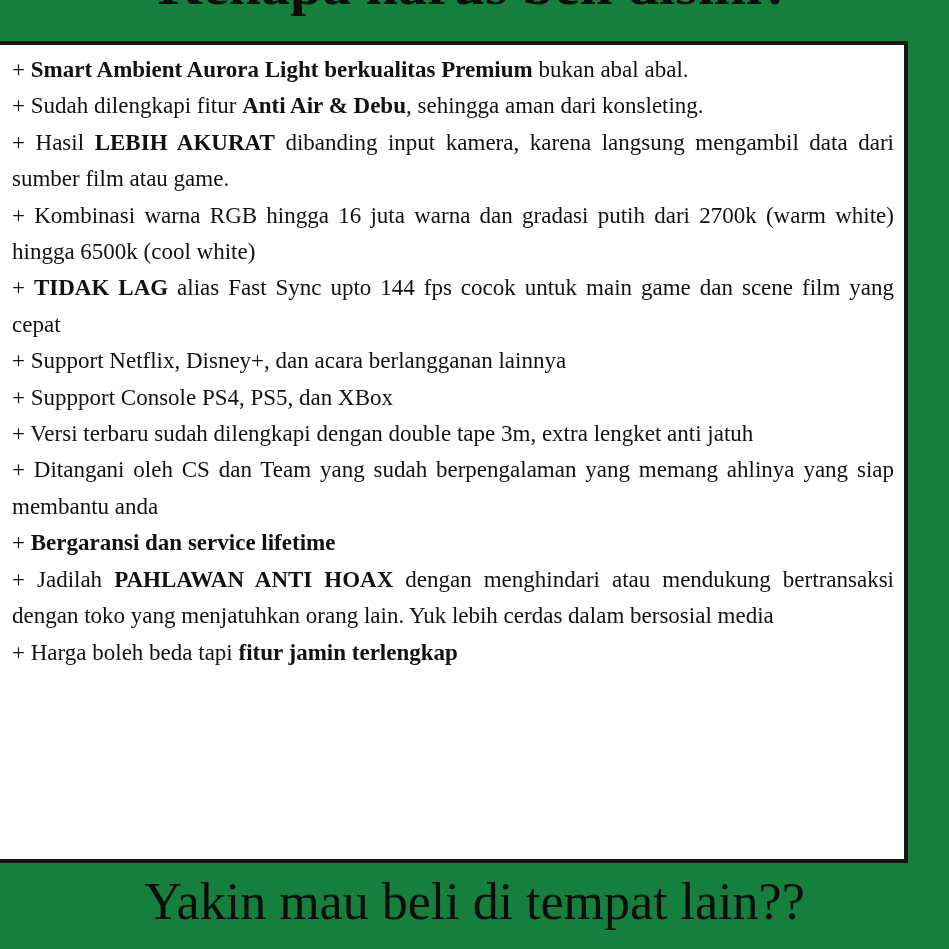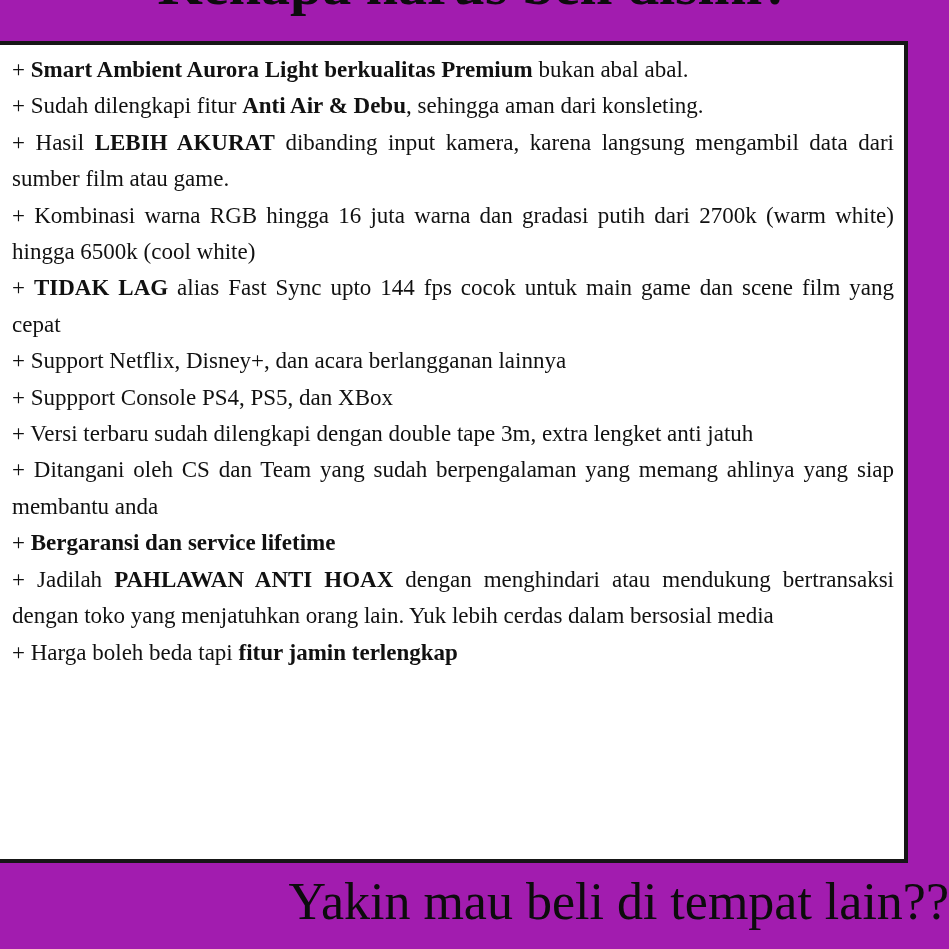--- a/index.html
+++ b/index.html
@@ -10,21 +10,21 @@
   body {
     width: 949px;
     height: 949px;
     overflow: hidden;
     font-family: "Liberation Serif", "DejaVu Serif", serif;
   }
   .canvas {
     position: relative;
     width: 949px;
     height: 949px;
-    background: #a21caf;
+    background: #15803d;
     overflow: hidden;
   }
   .top-heading {
     position: absolute;
     top: -45px;
     left: 0;
     width: 100%;
     margin: 0;
     text-align: center;
     font-size: 58px;
@@ -55,21 +55,21 @@
   }
   .feature-item .b {
     font-weight: 700;
   }
   .bottom-heading {
     position: absolute;
     top: 872px;
     left: 0;
     width: 100%;
     margin: 0;
-    text-align: right;
+    text-align: center;
     font-size: 52px;
     line-height: 60px;
     font-weight: 400;
     color: #0c0c0c;
     white-space: nowrap;
   }
 </style>
 </head>
 <body>
 

